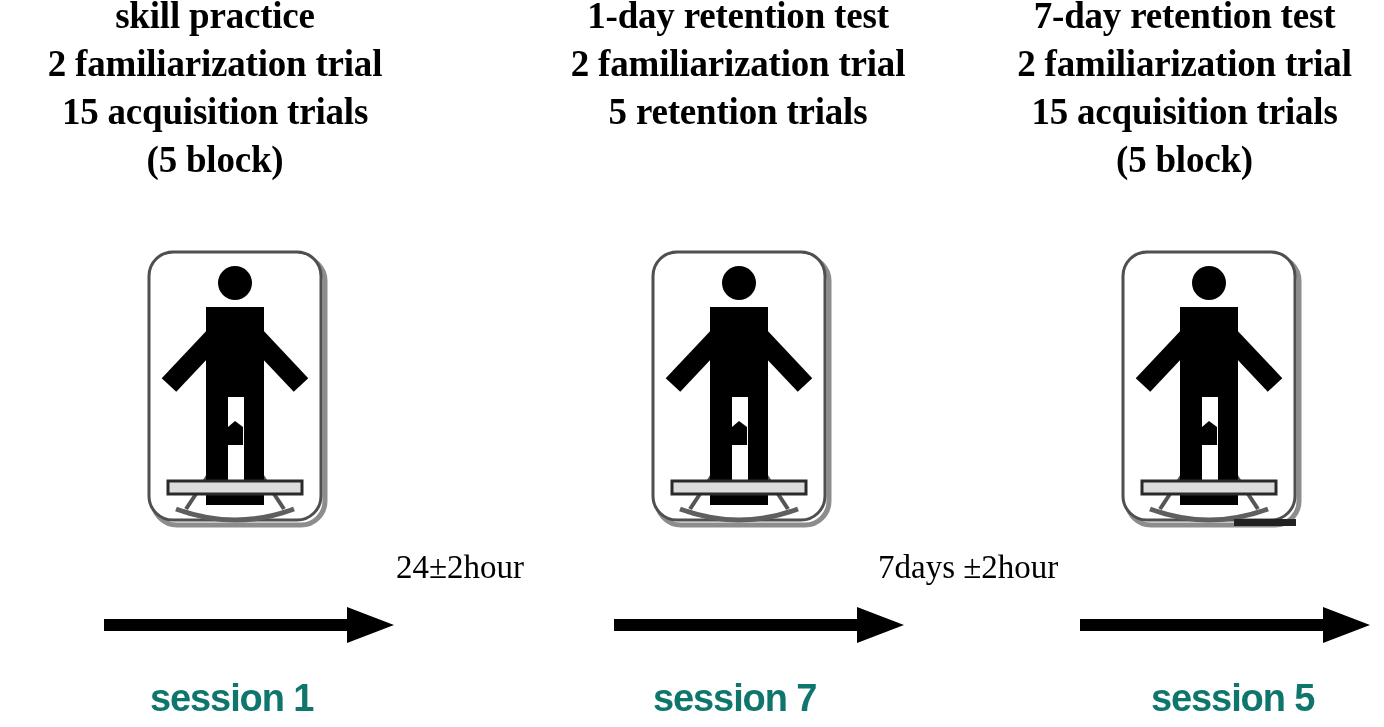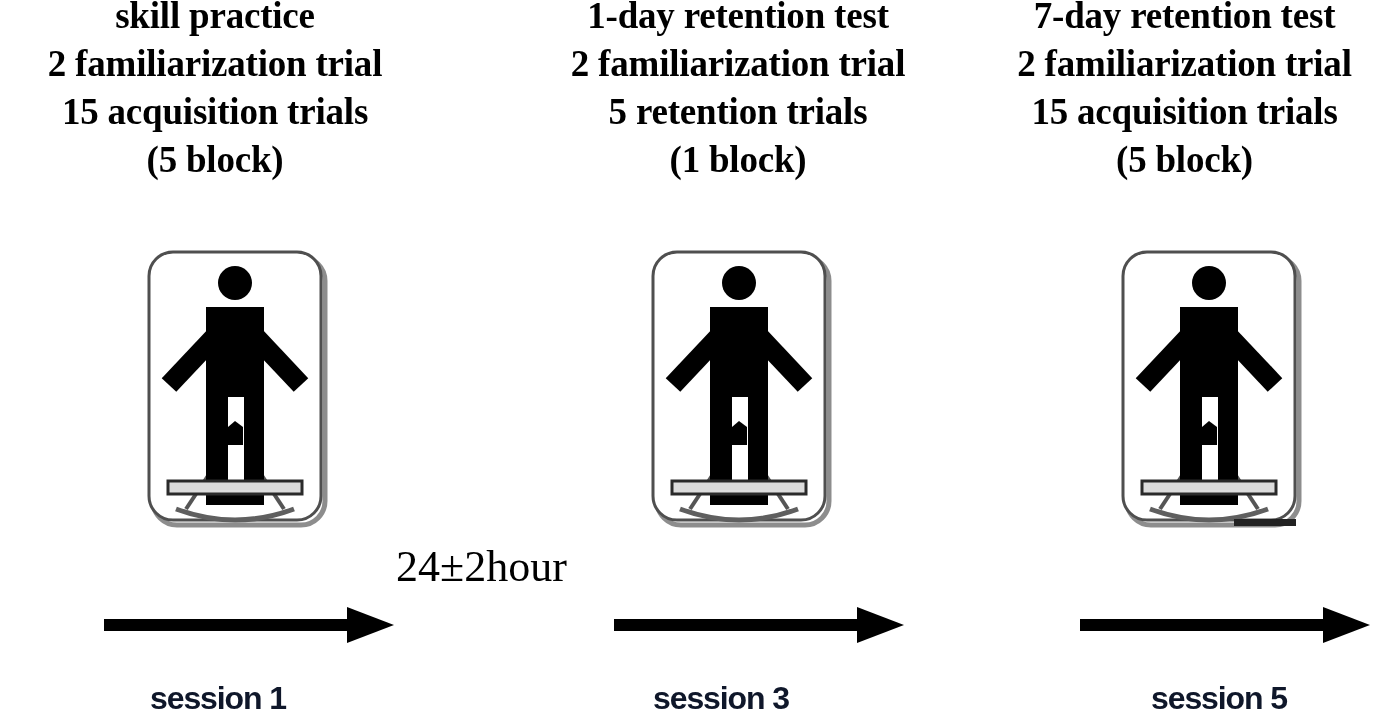--- a/index.html
+++ b/index.html
@@ -62,37 +62,37 @@
   .interval-arrow svg { display: block; width: 100%; height: 100%; }
   #arrow-1 { left: 84px;   top: 605px; width: 290px; }
   #arrow-2 { left: 594px;  top: 605px; width: 290px; }
   #arrow-3 { left: 1060px; top: 605px; width: 290px; }
 
   
   .interval-label {
     position: absolute;
     font-family: "Liberation Serif", serif;
     font-weight: normal;
-    font-size: 44px;
+    font-size: 33px;
     line-height: 36px;
     color: #000;
     white-space: nowrap;
   }
   #interval-label-1 { left: 376px; top: 549px; }
   #interval-label-2 { left: 858px; top: 549px; }
 
   
   .session-label {
     position: absolute;
     font-family: "Liberation Sans", sans-serif;
     font-weight: bold;
-    font-size: 32px;
+    font-size: 38px;
     line-height: 44px;
     letter-spacing: -1.1px;
-    color: #0f172a;
+    color: #0f766e;
     white-space: nowrap;
   }
   #session-label-1 { left: 130px;  top: 676px; }
   #session-label-2 { left: 633px;  top: 676px; }
   #session-label-3 { left: 1131px; top: 676px; }
 </style>
 </head>
 <body>
 
 <div class="canvas">
@@ -101,21 +101,20 @@
     <span class="hline">skill practice</span>
     <span class="hline">2 familiarization trial</span>
     <span class="hline">15 acquisition trials</span>
     <span class="hline">(5 block)</span>
   </div>
 
   <div class="col-header" id="header-2">
     <span class="hline">1-day retention test</span>
     <span class="hline">2 familiarization trial</span>
     <span class="hline">5 retention trials</span>
-    <span class="hline">(1 block)</span>
   </div>
 
   <div class="col-header" id="header-3">
     <span class="hline">7-day retention test</span>
     <span class="hline">2 familiarization trial</span>
     <span class="hline">15 acquisition trials</span>
     <span class="hline">(5 block)</span>
   </div>
 
   <div class="icon-figure" id="figure-1">
@@ -208,20 +207,21 @@
 
   <div class="interval-arrow" id="arrow-3">
     <svg viewBox="0 0 290 40" xmlns="http://www.w3.org/2000/svg">
       <rect x="0" y="14" width="248" height="12" fill="#000000"></rect>
       <path d="M 243 2 L 290 20 L 243 38 Z" fill="#000000"></path>
     </svg>
   </div>
 
   <div class="interval-label" id="interval-label-1">24±2hour</div>
 
+  <div class="interval-label" id="interval-label-2">7days ±2hour</div>
 
   <div class="session-label" id="session-label-1">session 1</div>
 
-  <div class="session-label" id="session-label-2">session 3</div>
+  <div class="session-label" id="session-label-2">session 7</div>
 
   <div class="session-label" id="session-label-3">session 5</div>
 
 </div>
 
 </body></html>

